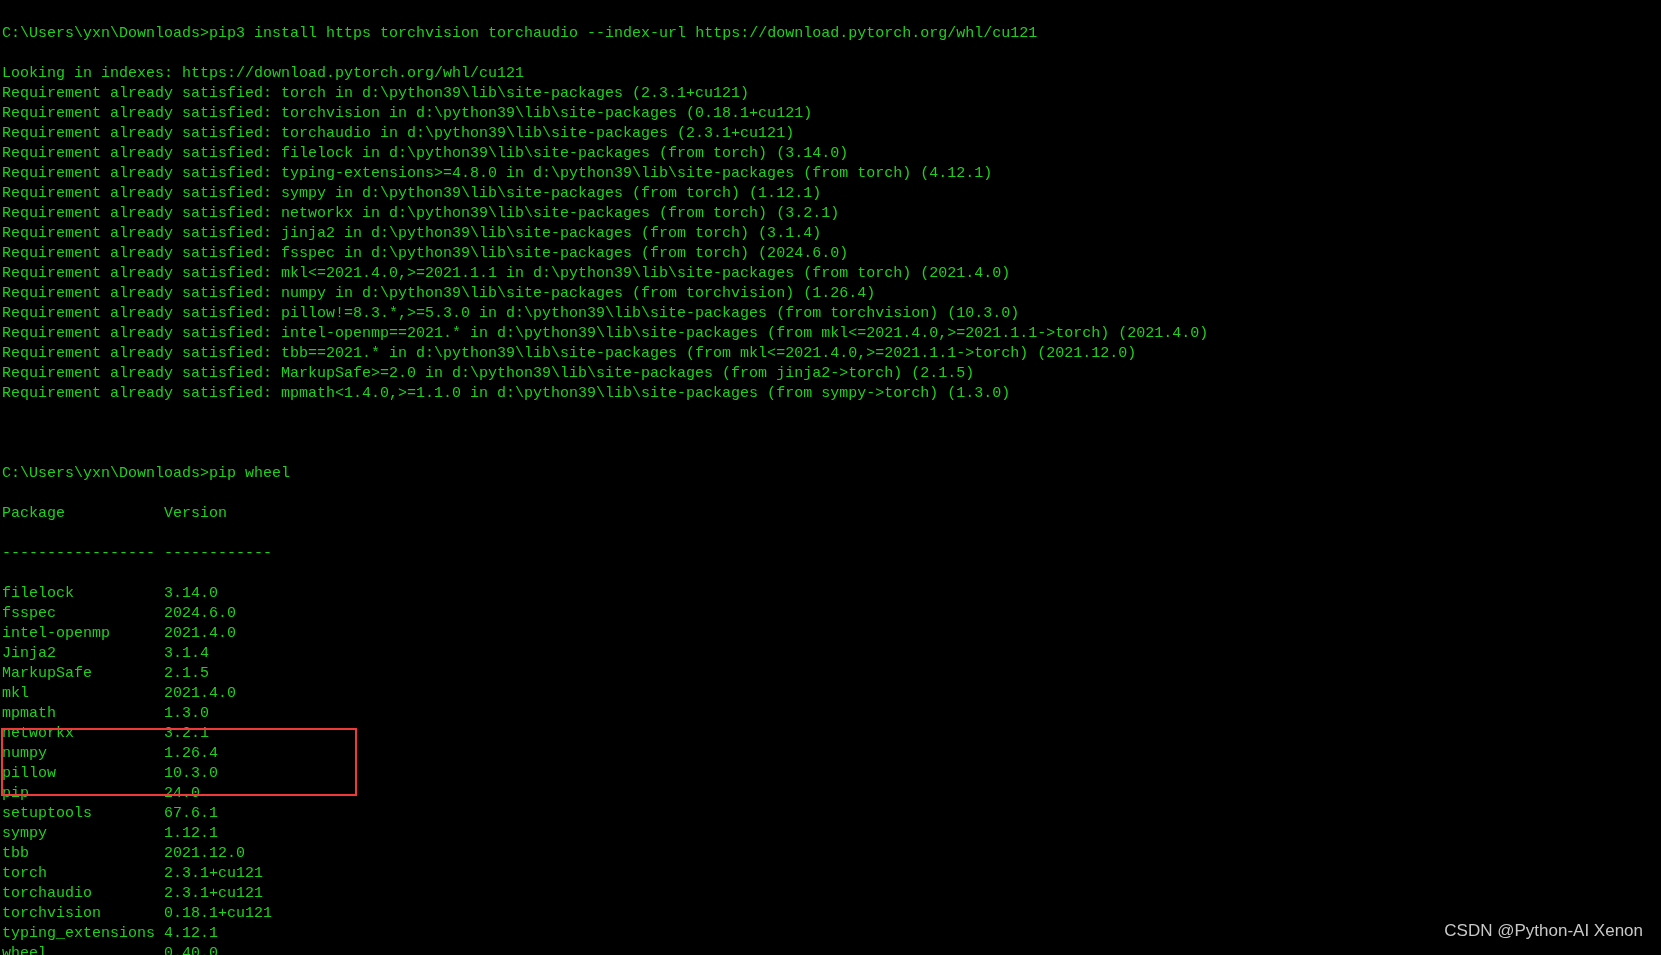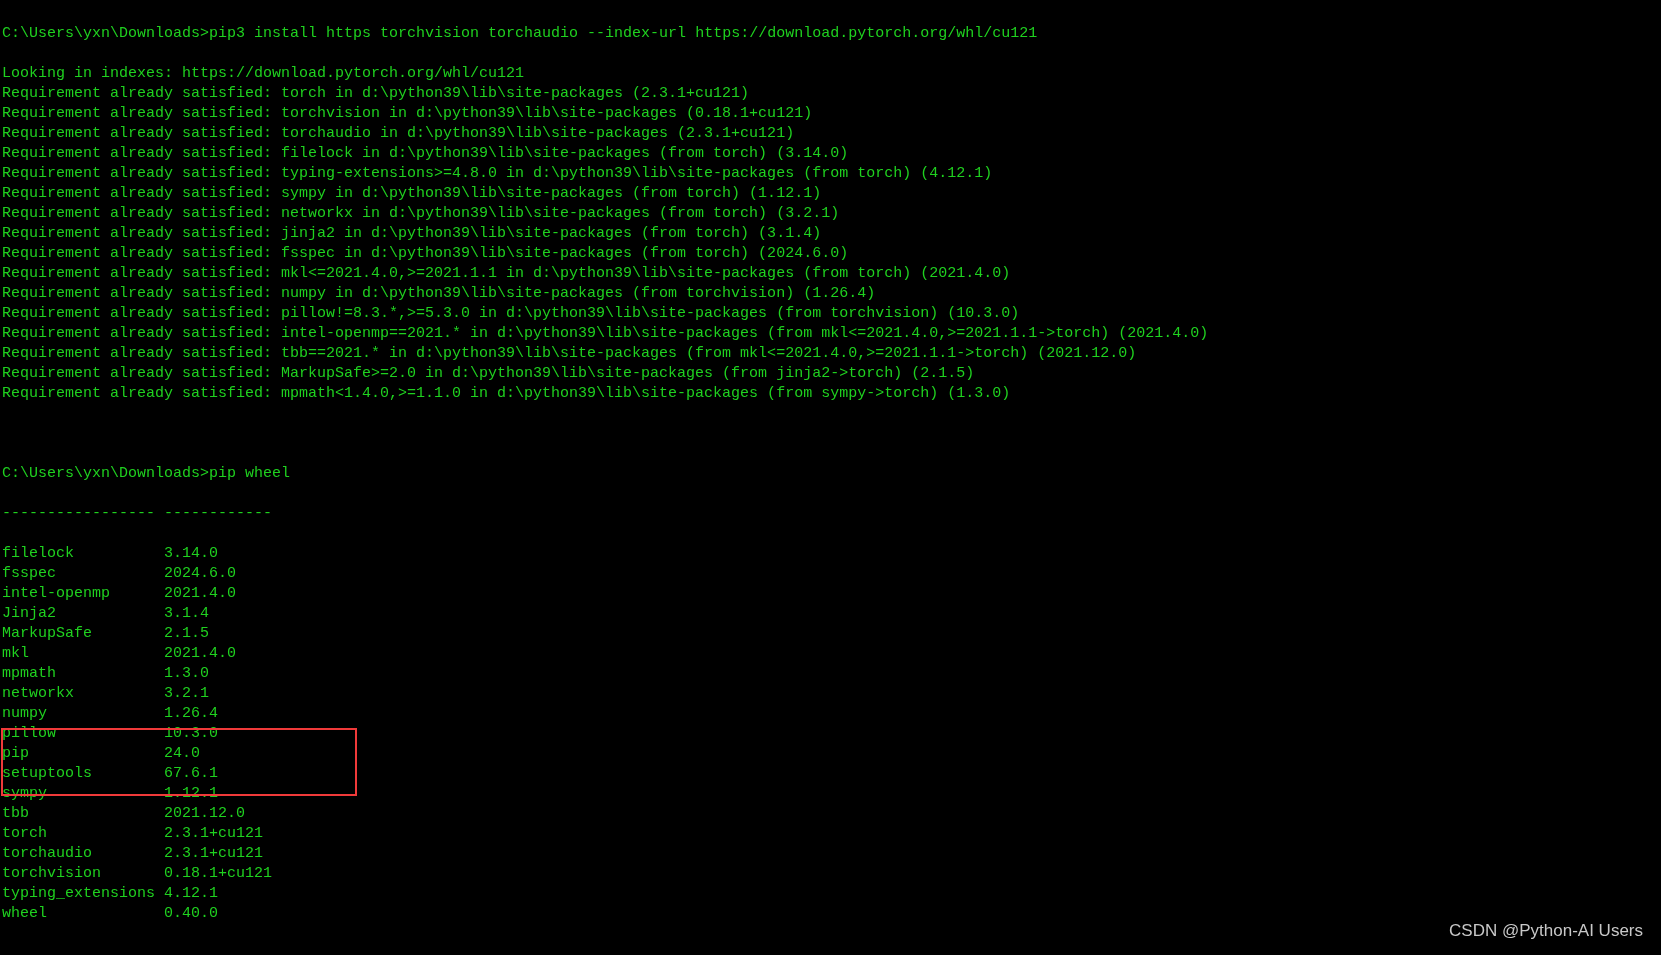--- a/index.html
+++ b/index.html
@@ -10,19 +10,20 @@
   .watermark{position:absolute;right:18px;bottom:14px;color:#c8c8c8;font-family:Arial,sans-serif;font-size:17px}
 </style>
 </head>
 <body>
 
 <div class="term">
 <span class="ln"><span>C:\Users\yxn\Downloads&gt;</span><span>pip3 install https torchvision torchaudio --index-url https://download.pytorch.org/whl/cu121</span></span>
 <span id="install-block"><span class="ln">Looking in indexes: https://download.pytorch.org/whl/cu121</span><span class="ln">Requirement already satisfied: torch in d:\python39\lib\site-packages (2.3.1+cu121)</span><span class="ln">Requirement already satisfied: torchvision in d:\python39\lib\site-packages (0.18.1+cu121)</span><span class="ln">Requirement already satisfied: torchaudio in d:\python39\lib\site-packages (2.3.1+cu121)</span><span class="ln">Requirement already satisfied: filelock in d:\python39\lib\site-packages (from torch) (3.14.0)</span><span class="ln">Requirement already satisfied: typing-extensions&gt;=4.8.0 in d:\python39\lib\site-packages (from torch) (4.12.1)</span><span class="ln">Requirement already satisfied: sympy in d:\python39\lib\site-packages (from torch) (1.12.1)</span><span class="ln">Requirement already satisfied: networkx in d:\python39\lib\site-packages (from torch) (3.2.1)</span><span class="ln">Requirement already satisfied: jinja2 in d:\python39\lib\site-packages (from torch) (3.1.4)</span><span class="ln">Requirement already satisfied: fsspec in d:\python39\lib\site-packages (from torch) (2024.6.0)</span><span class="ln">Requirement already satisfied: mkl&lt;=2021.4.0,&gt;=2021.1.1 in d:\python39\lib\site-packages (from torch) (2021.4.0)</span><span class="ln">Requirement already satisfied: numpy in d:\python39\lib\site-packages (from torchvision) (1.26.4)</span><span class="ln">Requirement already satisfied: pillow!=8.3.*,&gt;=5.3.0 in d:\python39\lib\site-packages (from torchvision) (10.3.0)</span><span class="ln">Requirement already satisfied: intel-openmp==2021.* in d:\python39\lib\site-packages (from mkl&lt;=2021.4.0,&gt;=2021.1.1-&gt;torch) (2021.4.0)</span><span class="ln">Requirement already satisfied: tbb==2021.* in d:\python39\lib\site-packages (from mkl&lt;=2021.4.0,&gt;=2021.1.1-&gt;torch) (2021.12.0)</span><span class="ln">Requirement already satisfied: MarkupSafe&gt;=2.0 in d:\python39\lib\site-packages (from jinja2-&gt;torch) (2.1.5)</span><span class="ln">Requirement already satisfied: mpmath&lt;1.4.0,&gt;=1.1.0 in d:\python39\lib\site-packages (from sympy-&gt;torch) (1.3.0)</span></span>
 <span class="ln"> </span>
 <span class="ln"><span>C:\Users\yxn\Downloads&gt;</span><span>pip wheel</span></span>
+<span class="ln"><span id="hdr">Package           Version</span></span>
 <span class="ln">----------------- ------------</span>
 <span id="pkg-block"><span class="ln">filelock          3.14.0</span><span class="ln">fsspec            2024.6.0</span><span class="ln">intel-openmp      2021.4.0</span><span class="ln">Jinja2            3.1.4</span><span class="ln">MarkupSafe        2.1.5</span><span class="ln">mkl               2021.4.0</span><span class="ln">mpmath            1.3.0</span><span class="ln">networkx          3.2.1</span><span class="ln">numpy             1.26.4</span><span class="ln">pillow            10.3.0</span><span class="ln">pip               24.0</span><span class="ln">setuptools        67.6.1</span><span class="ln">sympy             1.12.1</span><span class="ln">tbb               2021.12.0</span><span class="ln">torch             2.3.1+cu121</span><span class="ln">torchaudio        2.3.1+cu121</span><span class="ln">torchvision       0.18.1+cu121</span><span class="ln">typing_extensions 4.12.1</span><span class="ln">wheel             0.40.0</span></span>
 </div>
 
 <div class="highlight-box"></div>
 
-<div class="watermark">CSDN @Python-AI Users</div>
+<div class="watermark">CSDN @Python-AI Xenon</div>
 
 </body></html>

